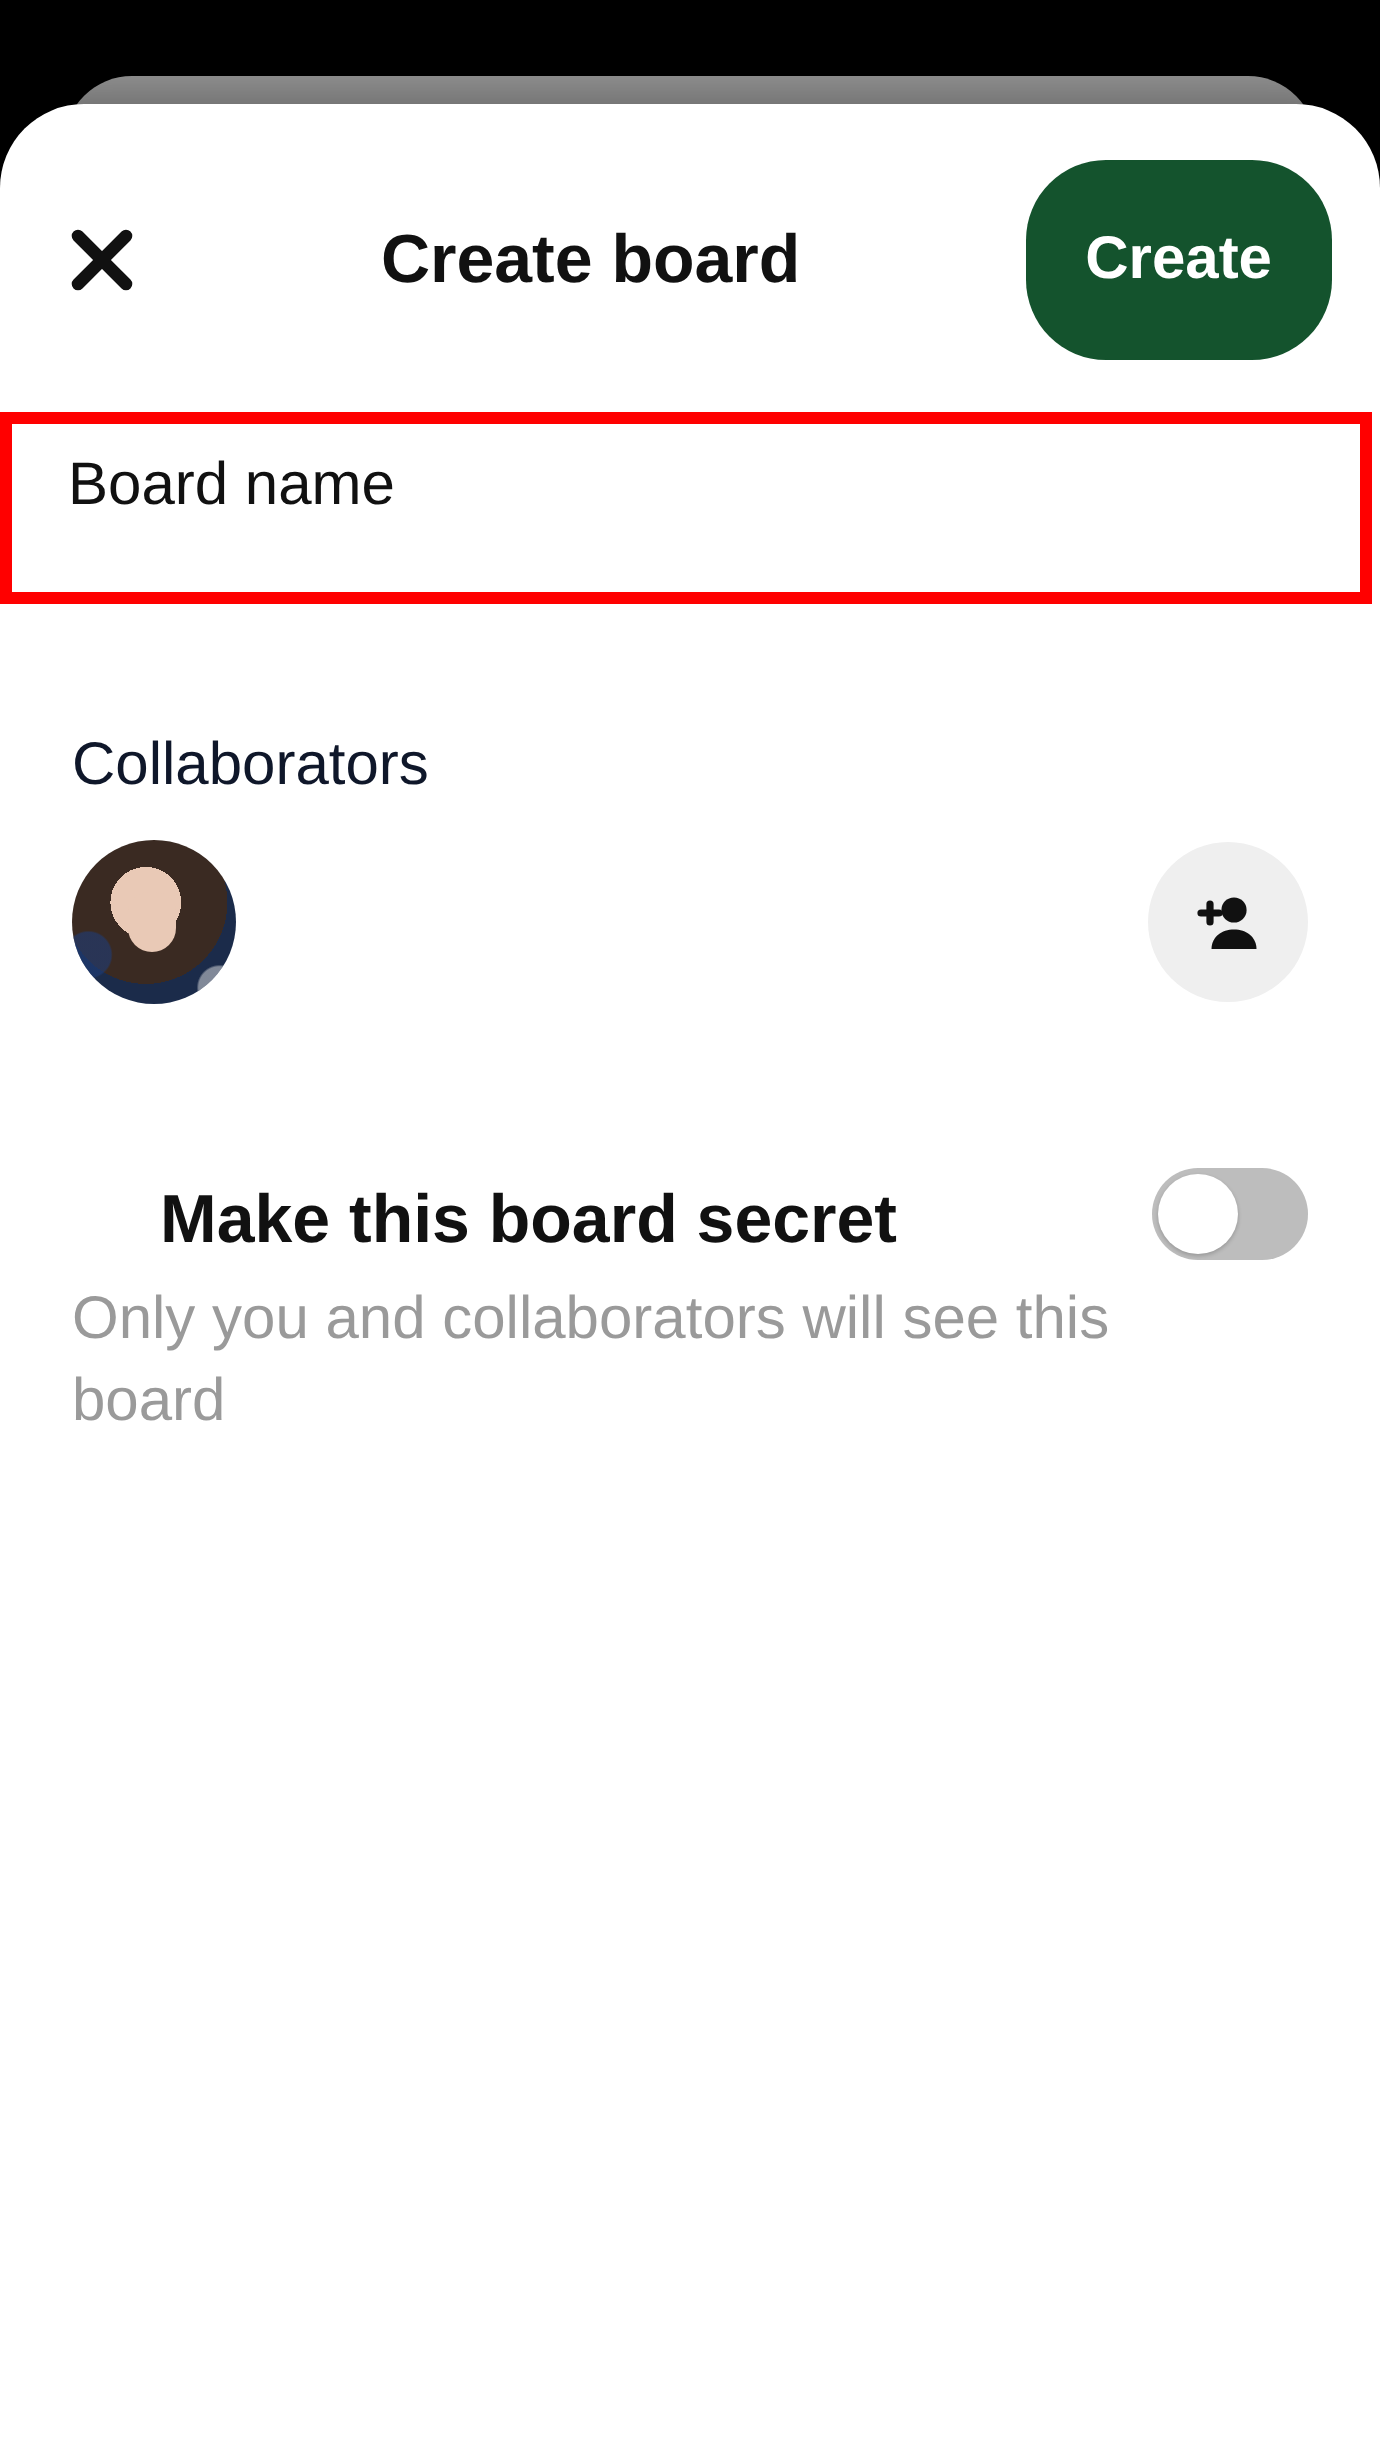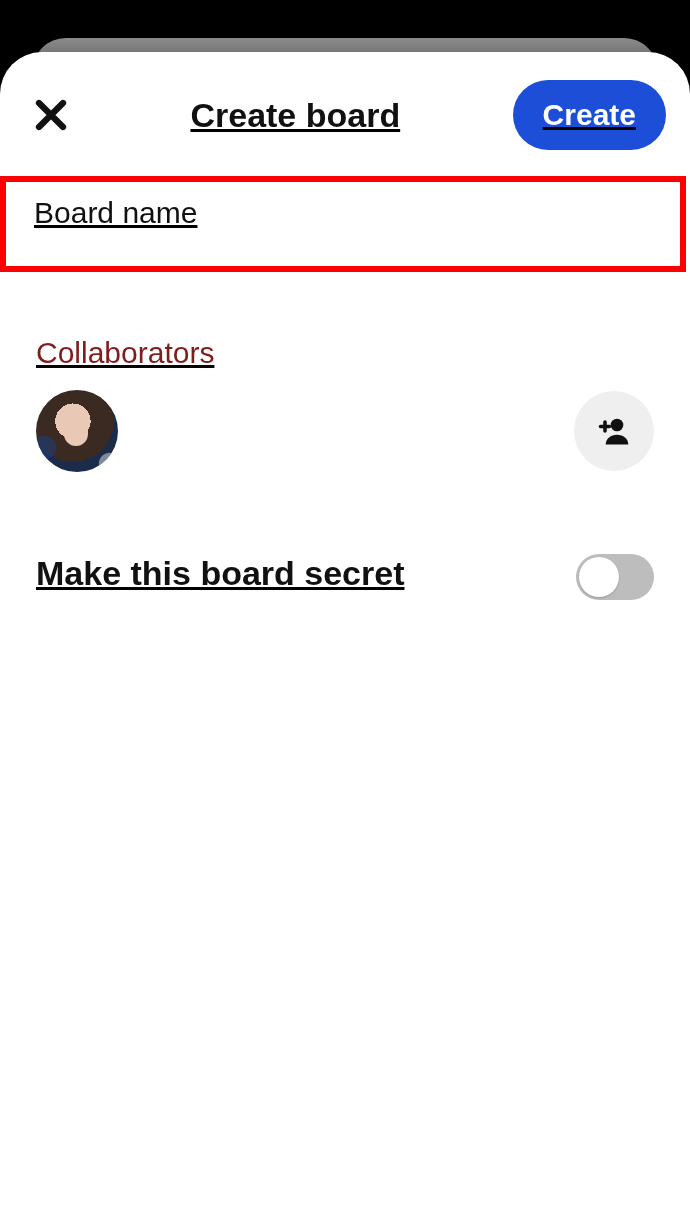--- a/index.html
+++ b/index.html
@@ -21,21 +21,20 @@
   .sheet {
     position: absolute;
     top: 52px;
     left: 0;
     right: 0;
     bottom: 0;
     background: #ffffff;
     border-radius: 42px 42px 0 0;
     box-shadow: 0 -4px 18px rgba(0,0,0,0.25);
     padding-top: 28px;
-    text-decoration: underline;
   }
   .header {
     display: flex;
     align-items: center;
     justify-content: space-between;
     padding: 0 24px 26px 24px;
   }
   .close-btn {
     width: 54px;
     height: 54px;
@@ -46,27 +45,27 @@
   }
   .close-svg { width: 36px; height: 36px; }
   .title {
     font-size: 34px;
     font-weight: 700;
     color: #111;
     text-align: center;
     flex: 1;
   }
   .create-btn {
-    background: #1d4ed8;
+    background: #14532d;
     color: #fff;
     border: none;
     border-radius: 40px;
     font-size: 30px;
     font-weight: 700;
-    padding: 18px 30px;
+    padding: 33px 30px;
     cursor: pointer;
   }
 
   .highlight-box {
     border: 6px solid #ff0000;
     margin: 0 4px 0 0;
     padding: 14px 33px 22px 28px;
   }
   .field-label {
     font-size: 30px;
@@ -82,21 +81,21 @@
     color: #111;
     width: 100%;
     background: transparent;
   }
 
   .section {
     padding: 0 36px;
   }
   .section-label {
     font-size: 30px;
-    color: #7f1d1d;
+    color: #0f172a;
     font-weight: 400;
     margin-bottom: 20px;
   }
   .collab-section { margin-top: 64px; }
   .collab-row {
     display: flex;
     align-items: center;
     justify-content: space-between;
   }
   .avatar {
@@ -131,23 +130,24 @@
     display: flex;
     align-items: center;
     justify-content: center;
     cursor: pointer;
   }
   .add-collab-svg { width: 36px; height: 36px; }
 
   .privacy-section { margin-top: 82px; }
   .privacy-row {
     display: flex;
-    align-items: flex-start;
+    align-items: flex-end;
     justify-content: space-between;
     margin-top: 6px;
+    margin-left: 44px;
   }
   .privacy-title {
     font-size: 34px;
     font-weight: 700;
     color: #111;
   }
   .privacy-sub {
     font-size: 30px;
     color: #9a9a9a;
     line-height: 1.35;
@@ -209,15 +209,16 @@
 
   <div class="section privacy-section">
     <div class="privacy-row">
       <div>
         <div class="privacy-title">Make this board secret</div>
       </div>
       <div class="toggle">
         <div class="toggle-knob"></div>
       </div>
     </div>
+    <div class="privacy-sub">Only you and collaborators will see this board</div>
   </div>
 
 </div>
 
 </body></html>

